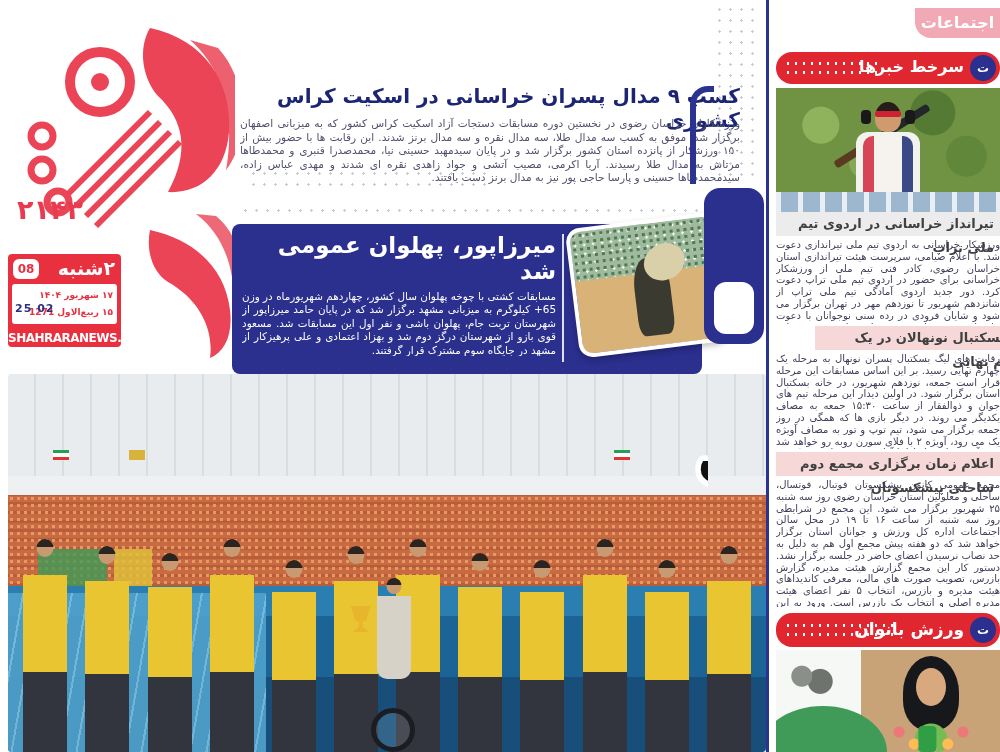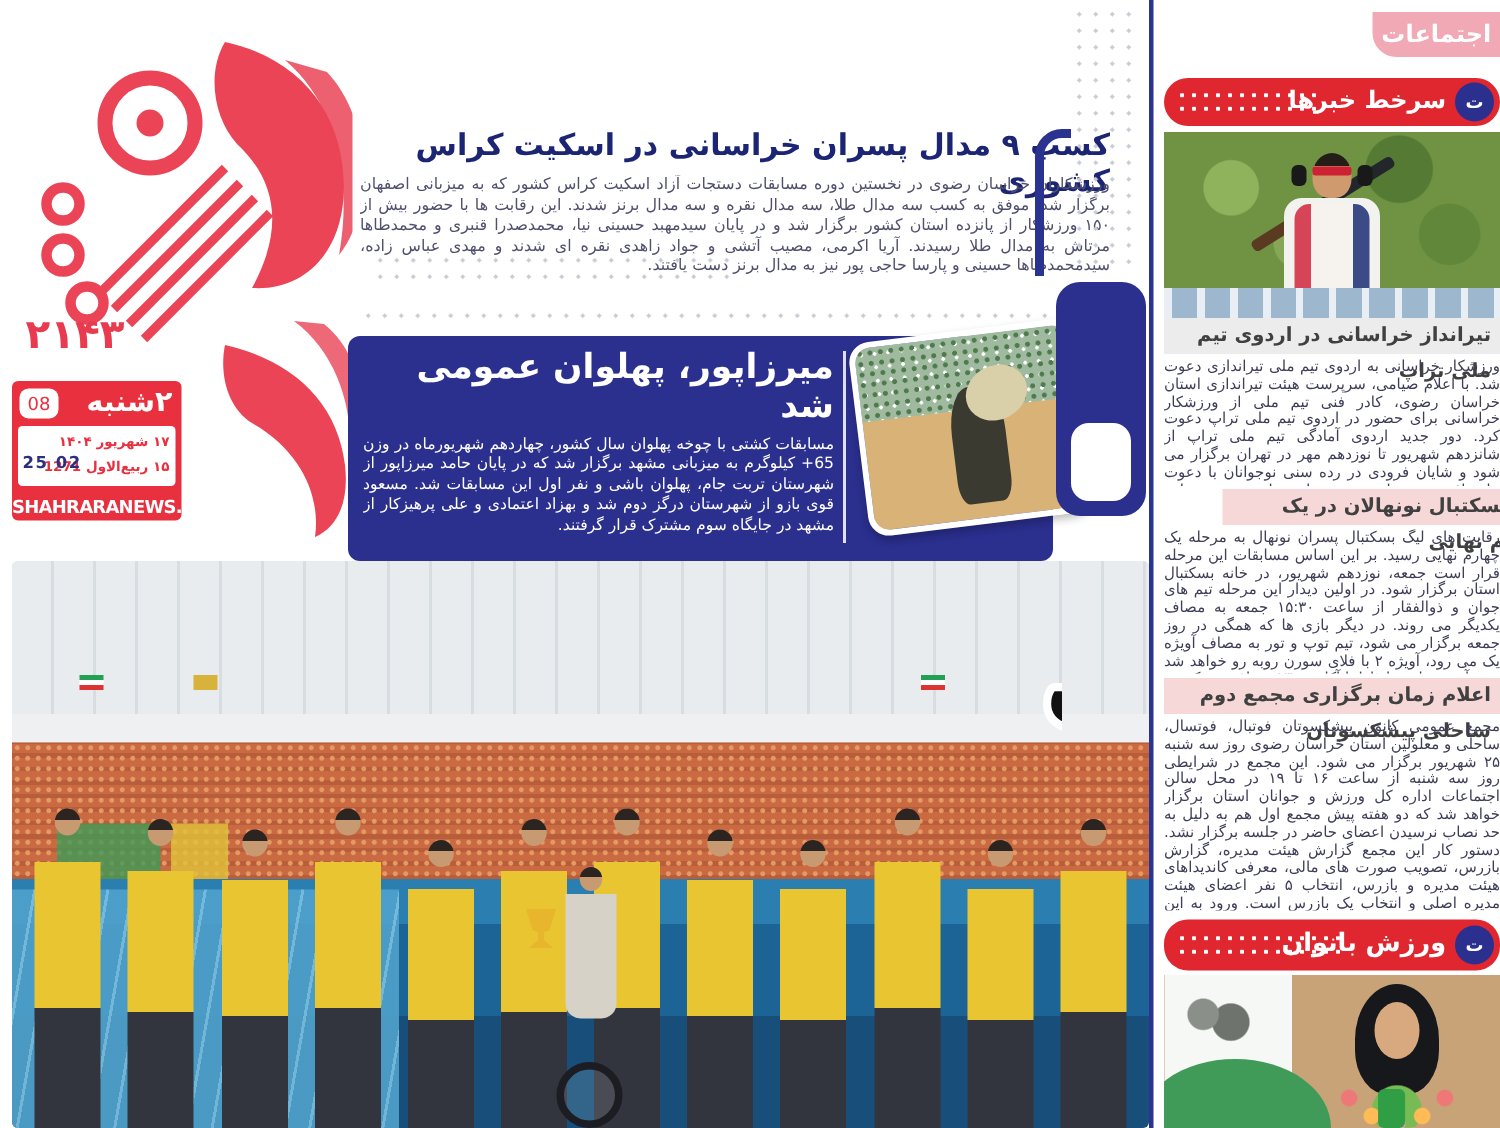--- a/index.html
+++ b/index.html
@@ -2,27 +2,27 @@
 <html lang="fa" dir="rtl"><head>
 <meta charset="utf-8">
 <style>
   * { margin:0; padding:0; box-sizing:border-box; }
   html,body { background:#fff; }
   body { font-family:"DejaVu Sans", sans-serif; }
   .page { position:relative; width:1000px; height:752px; background:#fff; overflow:hidden; direction:rtl; }
 
   
   .logo-area { position:absolute; left:0; top:0; width:235px; height:372px; }
-  .issue-number { position:absolute; left:4px; top:208px; width:92px; text-align:center;
+  .issue-number { position:absolute; left:4px; top:194px; width:92px; text-align:center;
     color:#e83b50; font-size:27px; font-weight:bold; letter-spacing:6px; direction:ltr; }
   .date-box { position:absolute; left:8px; top:254px; width:113px; height:93px;
     background:#e8303f; border-radius:4px; overflow:hidden; }
   .date-box .day { position:absolute; right:6px; top:3px; color:#fff; font-size:19px; font-weight:bold; }
   .day-badge { position:absolute; left:5px; top:5px; width:26px; height:20px; background:#fff;
-    border-radius:6px; color:#e8303f; font-size:12px; font-weight:normal; text-align:center; line-height:20px; direction:ltr; }
+    border-radius:6px; color:#e8303f; font-size:12px; font-weight:bold; text-align:center; line-height:20px; direction:ltr; }
   .date-mid { position:absolute; left:4px; right:4px; top:30px; height:40px; background:#fff; border-radius:3px; }
   .date-lines { position:absolute; right:4px; top:3px; text-align:right; color:#e8303f; font-size:9px; font-weight:bold; line-height:17px; }
   .page-numbers { position:absolute; left:3px; top:18px; color:#2b2f7e; font-size:11px; font-weight:bold; direction:ltr; letter-spacing:1px; }
   .site-url { position:absolute; left:0; right:0; bottom:2px; text-align:center; color:#fff;
     font-size:12px; font-weight:bold; letter-spacing:-0.5px; direction:ltr; }
 
   
   .top-headline { position:absolute; left:242px; top:84px; width:498px; text-align:right;
     color:#1b2574; font-size:20px; font-weight:bold; }
   .top-body { position:absolute; left:240px; top:117px; width:500px; height:70px; overflow:hidden;

